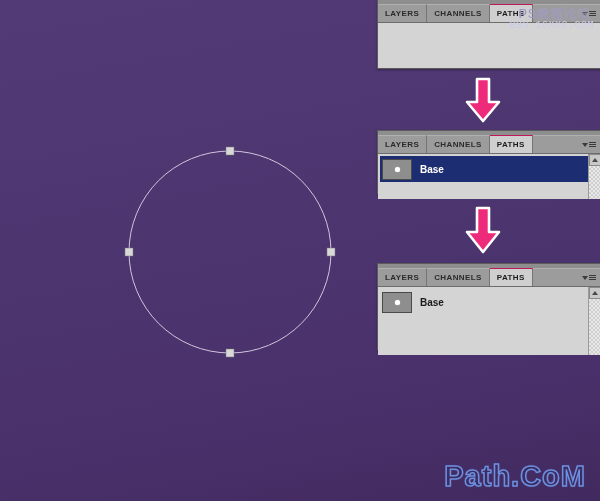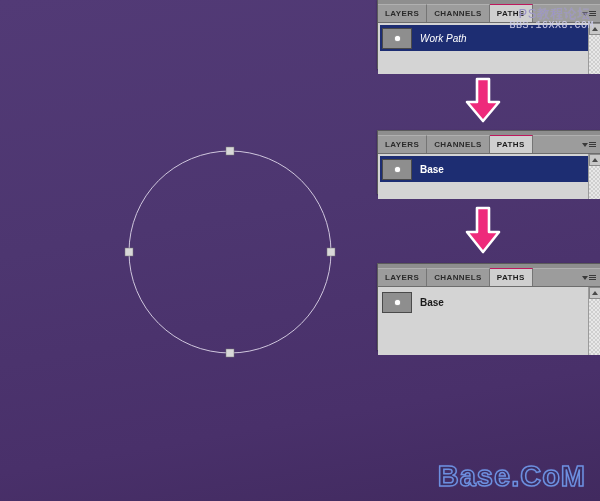--- a/index.html
+++ b/index.html
@@ -158,35 +158,20 @@
     <div class="ps-tabfill"></div>
     <div class="ps-menu-icon">
       <span class="tri"></span>
       <span class="bars">
           <i></i>
           <i></i>
           <i></i>
         </span>
     </div>
   </div>
-  <div class="ps-body" style="height:51px;">
-    <div class="ps-list">
-      <div class="ps-row selected italic">
-        <span class="thumb">
-            <span class="blob"></span>
-          </span>
-        <span class="rowlabel">Work Path</span>
-      </div>
-    </div>
-    <div class="ps-scroll">
-      <div class="arrowbtn">
-          <span class="up"></span>
-        </div>
-    </div>
-  </div>
 </div>
 
 <div id="wm-top" style="right:6px;top:8px;">
   <span class="cn">PS教程论坛</span>
   <span class="url">BBS.16XX8.COM</span>
 </div>
 
 <div class="flow-arrow" style="left:458px;top:76px;">
   <svg width="50" height="50" viewBox="0 0 50 50">
     <path d="M19 3 L31 3 L31 26 L41 26 L25 45 L9 26 L19 26 Z" fill="#ee2a7b" stroke="#ffffff" stroke-width="2.6" stroke-linejoin="round"></path>
@@ -256,13 +241,13 @@
       </div>
     </div>
     <div class="ps-scroll">
       <div class="arrowbtn">
           <span class="up"></span>
         </div>
     </div>
   </div>
 </div>
 
-<div id="wm-bottom">Base.CoM</div>
+<div id="wm-bottom">Path.CoM</div>
 
 </body></html>

